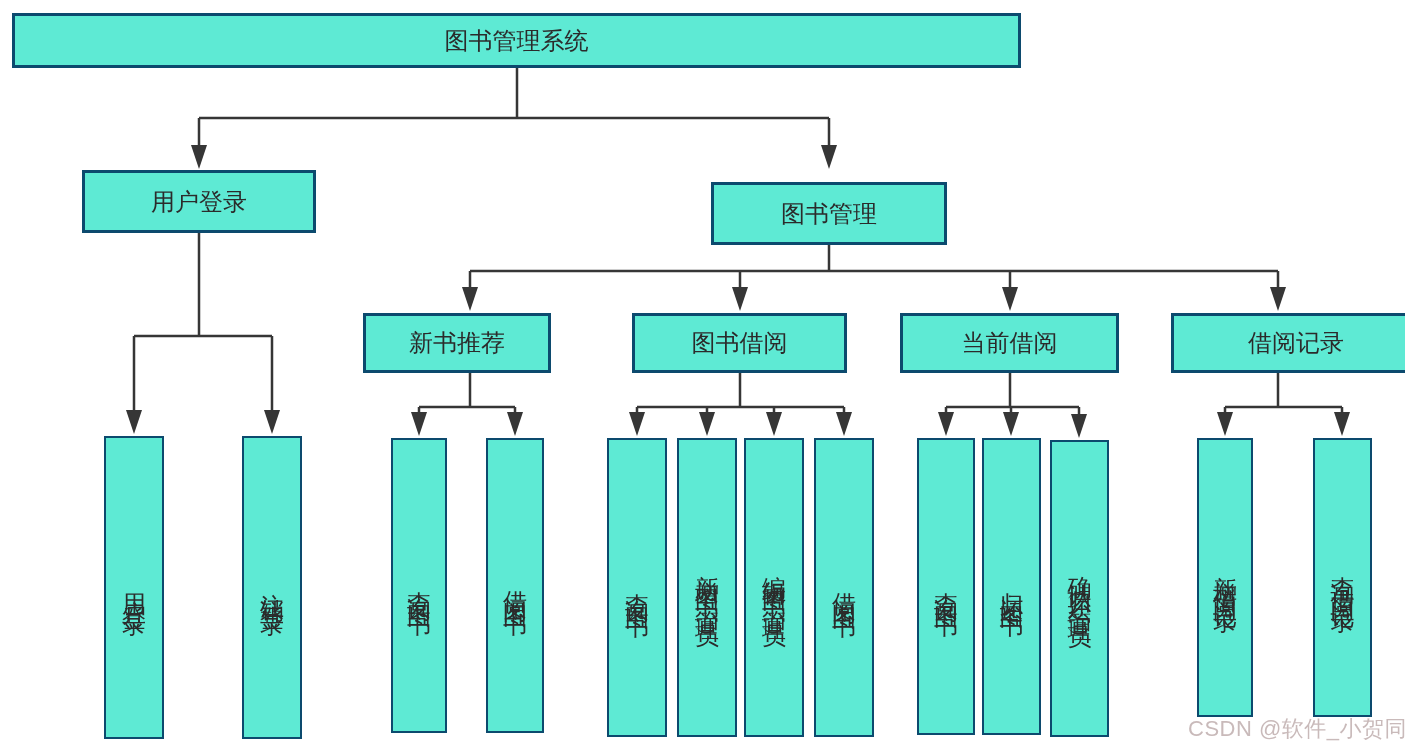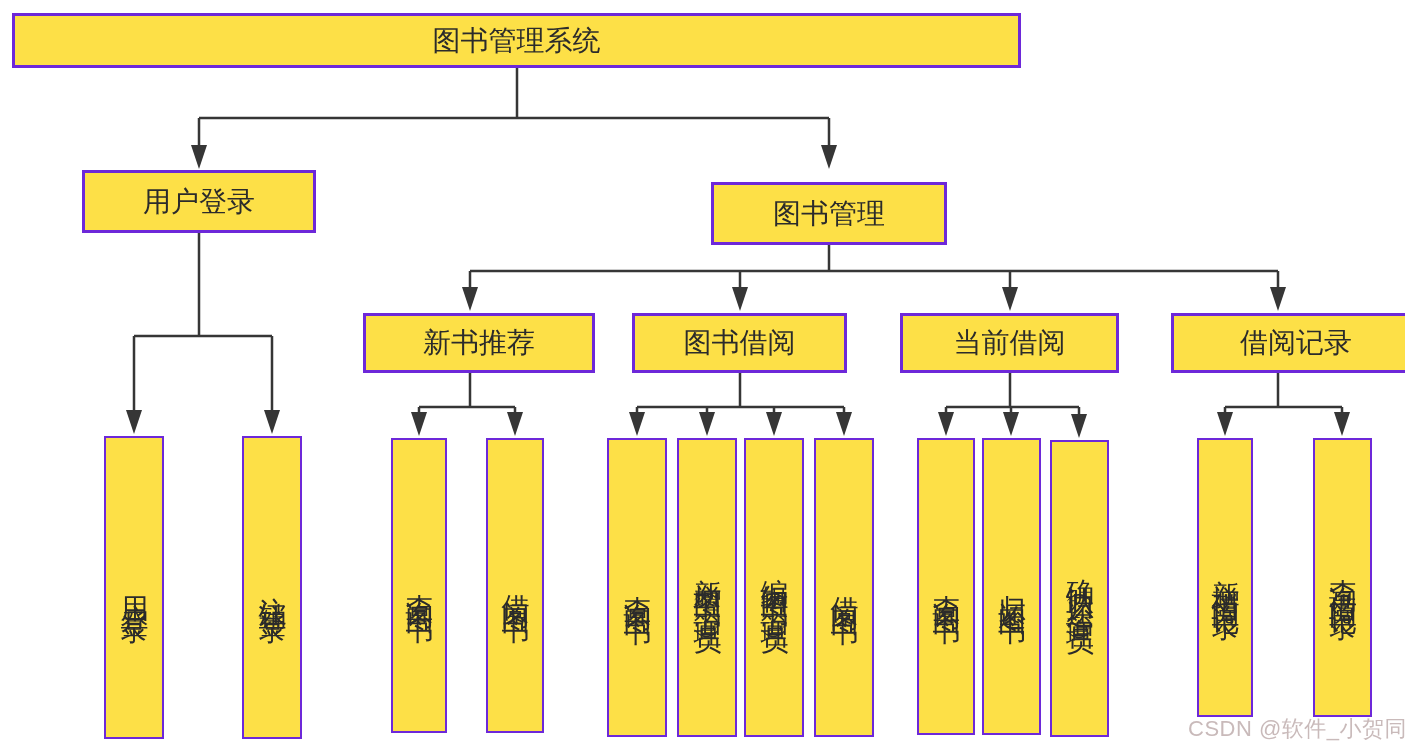--- a/index.html
+++ b/index.html
@@ -9,26 +9,26 @@
     background: #ffffff;
     font-family: "Liberation Sans", sans-serif;
     overflow: hidden;
   }
   .connectors { position: absolute; left: 0; top: 0; width: 1405px; height: 747px; }
   .connectors path { fill: none; stroke: #363636; stroke-width: 2.5; }
   .connectors polygon { fill: #363636; stroke: none; }
   .box {
     position: absolute;
     box-sizing: border-box;
-    background: #fde047;
-    border: 3px solid #6d28d9;
+    background: #5eead4;
+    border: 3px solid #0c4a6e;
     display: flex;
     align-items: center;
     justify-content: center;
-    font-size: 28px;
+    font-size: 24px;
     color: #2b2b2b;
     white-space: nowrap;
   }
   .vbox {
     border-width: 2.5px;
     writing-mode: vertical-rl;
     text-orientation: mixed;
     letter-spacing: 7px;
     white-space: normal;
   }
@@ -89,21 +89,21 @@
       <polygon points="1217,412 1233,412 1225,436"></polygon>
       <polygon points="1334,412 1350,412 1342,436"></polygon>
     </g>
   </svg>
 
   <div class="box" style="left:12px; top:13px; width:1009px; height:55px;">图书管理系统</div>
 
   <div class="box" style="left:82px; top:170px; width:234px; height:63px;">用户登录</div>
   <div class="box" style="left:711px; top:182px; width:236px; height:63px;">图书管理</div>
 
-  <div class="box" style="left:363px; top:313px; width:232px; height:60px;">新书推荐</div>
+  <div class="box" style="left:363px; top:313px; width:188px; height:60px;">新书推荐</div>
   <div class="box" style="left:632px; top:313px; width:215px; height:60px;">图书借阅</div>
   <div class="box" style="left:900px; top:313px; width:219px; height:60px;">当前借阅</div>
   <div class="box" style="left:1171px; top:313px; width:250px; height:60px;">借阅记录</div>
 
   <div class="box vbox" style="left:104px; top:436px; width:60px; height:303px;">用户登录</div>
   <div class="box vbox" style="left:242px; top:436px; width:60px; height:303px;">注销登录</div>
 
   <div class="box vbox" style="left:391px; top:438px; width:56px; height:295px;">查询图书</div>
   <div class="box vbox" style="left:486px; top:438px; width:58px; height:295px;">借阅图书</div>
 

